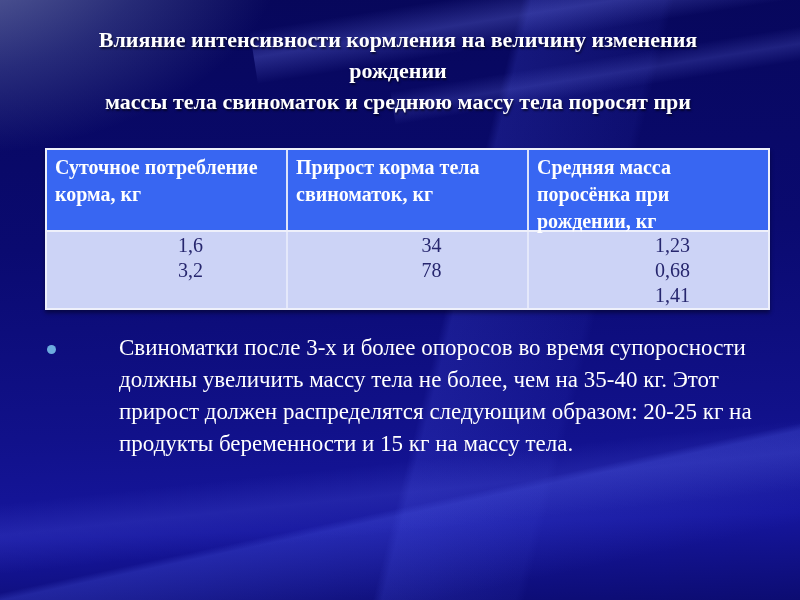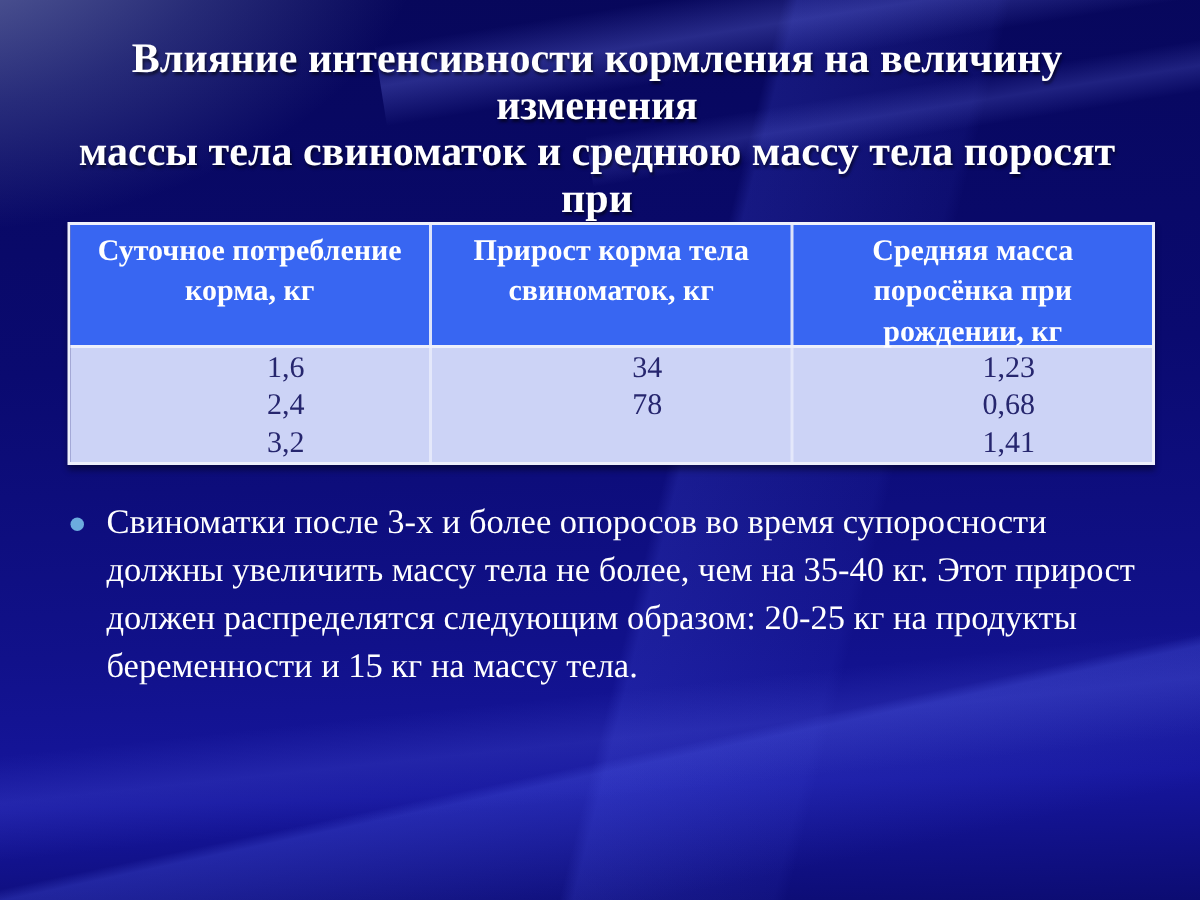--- a/index.html
+++ b/index.html
@@ -16,79 +16,78 @@
   .beam-1 { top:-18px; right:-70px; width:620px; height:54px; transform:rotate(-9deg);
     background:linear-gradient(180deg, rgba(115,125,240,0) 0%, rgba(115,125,240,0.30) 50%, rgba(115,125,240,0) 100%); }
   .beam-2 { top:52px; right:-90px; width:500px; height:34px; transform:rotate(-9deg);
     background:linear-gradient(180deg, rgba(115,125,240,0) 0%, rgba(115,125,240,0.22) 50%, rgba(115,125,240,0) 100%); }
   .beam-3 { bottom:70px; left:-60px; width:960px; height:70px; transform:rotate(-6deg);
     background:linear-gradient(180deg, rgba(90,100,230,0) 0%, rgba(90,100,230,0.20) 45%, rgba(90,100,230,0) 100%); }
 
   .title {
     position:absolute; top:24px; left:44px; right:48px;
     text-align:center; color:#ffffff; font-weight:bold;
-    font-size:28px; line-height:31px;
+    font-size:22px; line-height:31px;
     text-shadow:1px 2px 2px rgba(0,0,0,0.55);
   }
 
   .table {
     position:absolute; left:45px; top:148px; width:721px;
     border:2px solid #eef0fb; box-shadow:0 3px 4px rgba(0,0,10,0.45);
   }
   .thead { display:flex; background:var(--header-bg,#3866f2); height:80px; }
   .th {
     flex:1; padding:4px 8px 0 8px; color:#ffffff; font-weight:bold;
-    font-size:20px; line-height:27px; border-right:2px solid #dde3fa;text-align:center;
+    font-size:20px; line-height:27px; border-right:2px solid #dde3fa;
   }
   .th:last-child { border-right:none; }
   .tbody {
     display:flex; background:var(--row-bg,#ccd3f6);
     border-top:2px solid #eef0fb; height:76px;
   }
   .td {
     flex:1; text-align:center; color:var(--row-text,#26266e);
     font-size:20px; line-height:25px; padding-top:1px;
     border-right:2px solid #e4e8fb;
     margin-left:48px;
   }
   .td:last-child { border-right:none;border-radius:27px; }
 
   .bullets { position:absolute; left:36px; top:332px; width:732px; }
-  .bullet-item { display:flex; align-items:flex-start; }
+  .bullet-item { display:flex; align-items:flex-start;gap:48px; }
   .bullet-marker {
     flex:none; width:9px; height:9px; border-radius:50%;
     background:var(--bullet-dot,#6cacdf); margin:13px 15px 0 11px;
   }
   .bullet-text { color:#ffffff; font-size:23px; line-height:32px; }
 </style>
 </head>
 <body>
 
 <div class="slide">
 
   <div class="beam beam-1"></div>
   <div class="beam beam-2"></div>
   <div class="beam beam-3"></div>
 
   <div class="title">
     <div>Влияние интенсивности кормления на величину изменения</div>
+    <div>рождении</div>
     <div>массы тела свиноматок и среднюю массу тела поросят при</div>
-    <div>рождении</div>
   </div>
 
   <div class="table">
     <div class="thead">
       <div class="th">Суточное потребление корма, кг</div>
       <div class="th">Прирост корма тела свиноматок, кг</div>
       <div class="th">Средняя масса поросёнка при рождении, кг</div>
     </div>
     <div class="tbody">
       <div class="td">
         <div>1,6</div>
-        <div>2,4</div>
         <div>3,2</div>
       </div>
       <div class="td">
         <div>34</div>
         <div>78</div>
       </div>
       <div class="td">
         <div>1,23</div>
         <div>0,68</div>
         <div>1,41</div>

